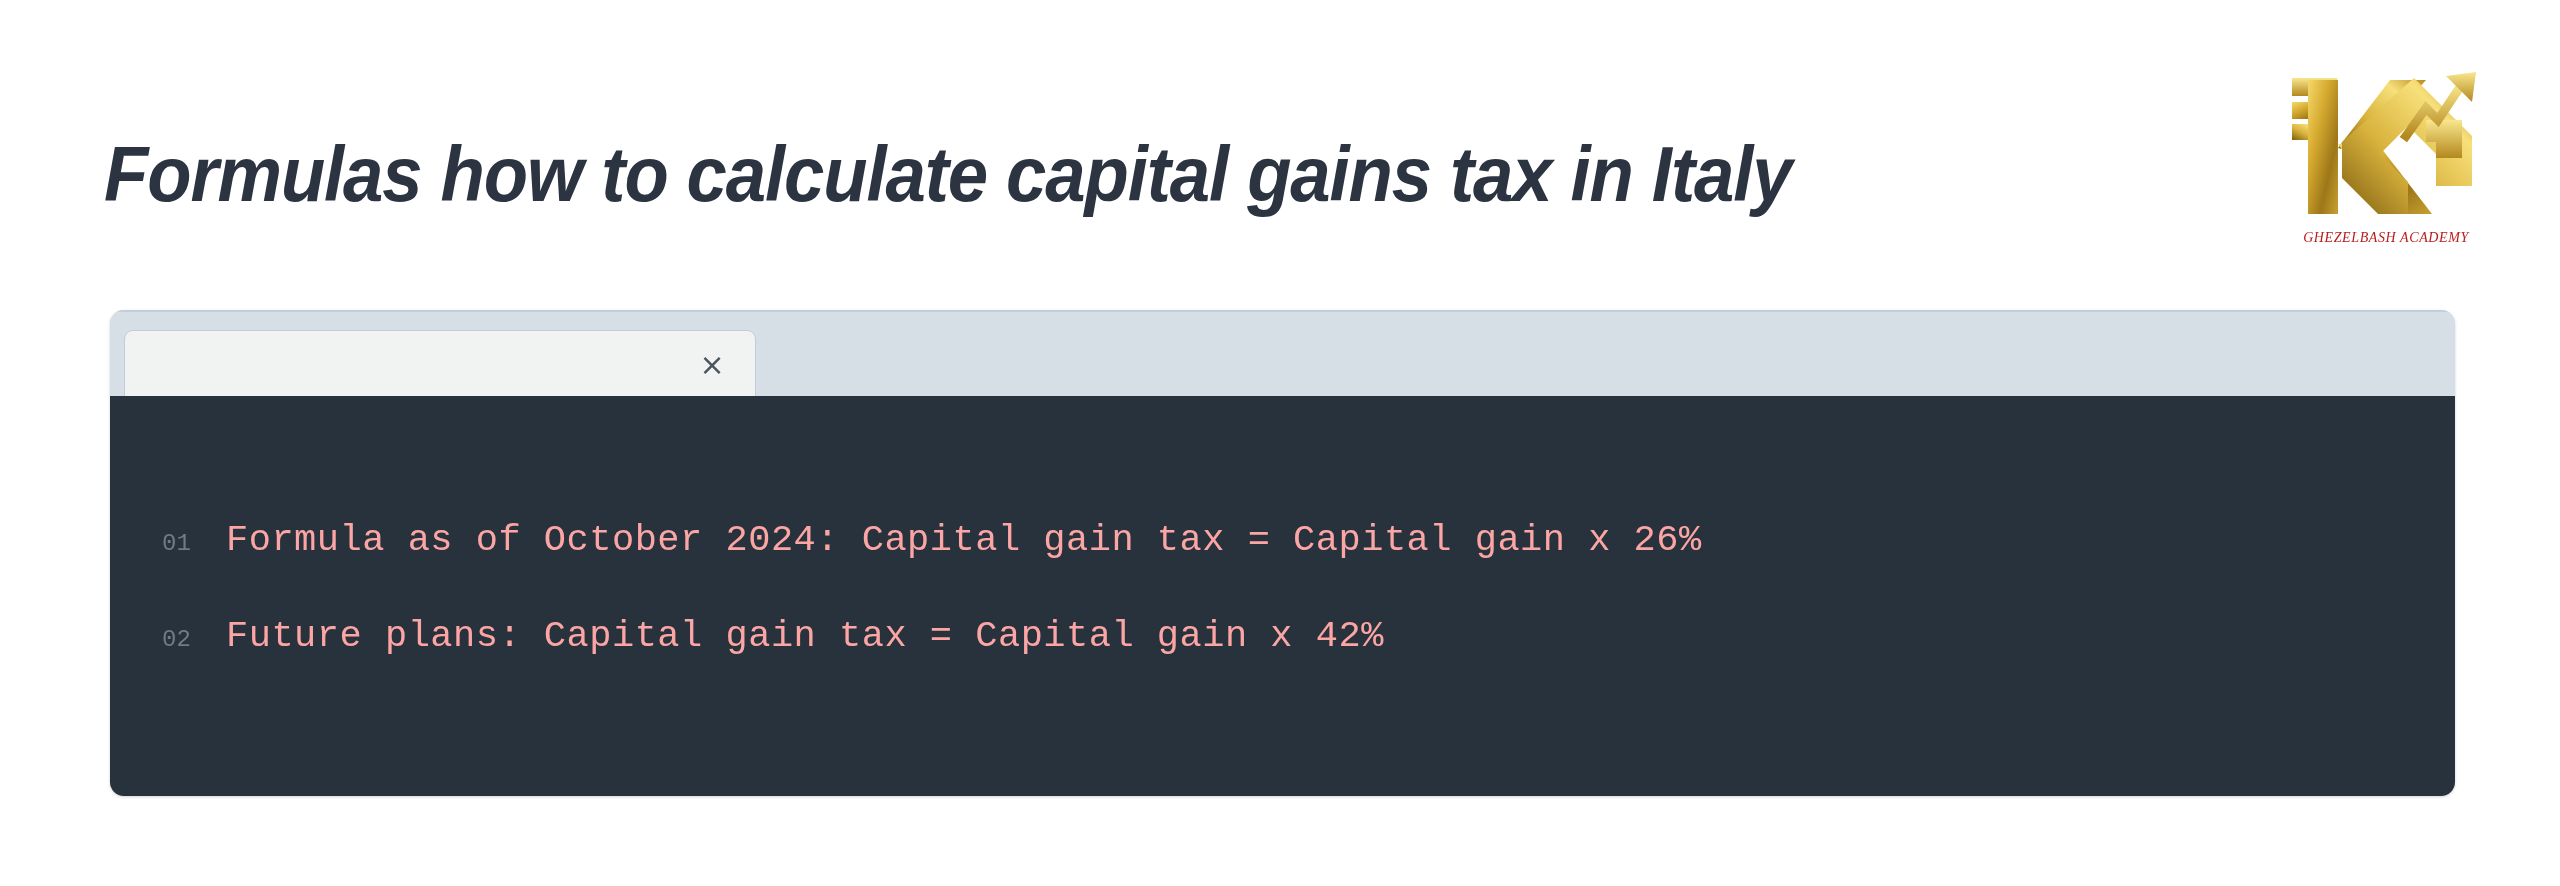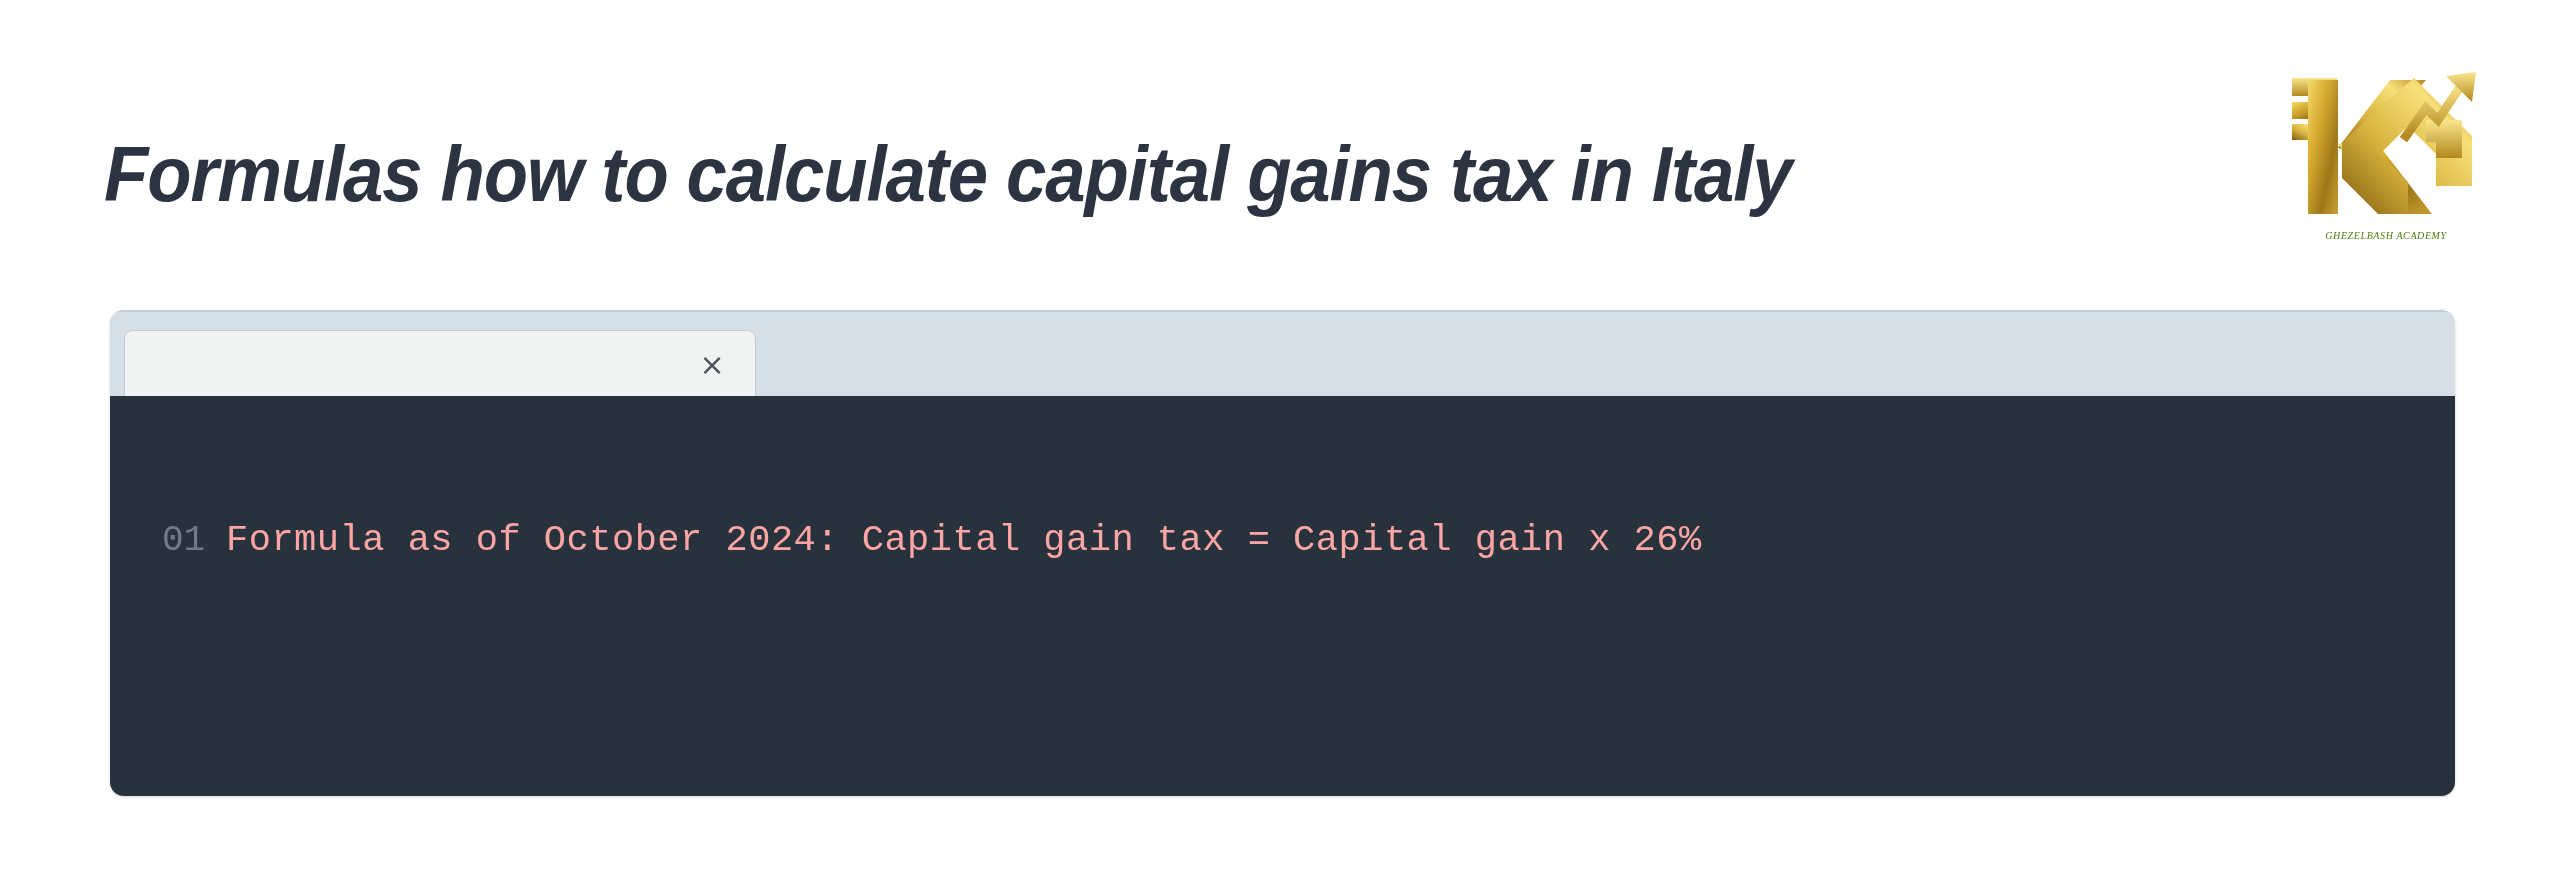--- a/index.html
+++ b/index.html
@@ -57,23 +57,23 @@
     width: 200px;
     height: 168px;
   }
   #logo-text {
     position: absolute;
     left: 0;
     top: 168px;
     width: 200px;
     text-align: center;
     font-family: "Liberation Serif", serif;
-    font-size: 10px;
+    font-size: 14px;
     letter-spacing: 0.6px;
-    color: #4d7c0f;
+    color: #b91c1c;
     white-space: nowrap;
   }
 
   
   #code-card {
     position: absolute;
     left: 110px;
     top: 310px;
     width: 2345px;
     height: 486px;
@@ -153,21 +153,21 @@
     line-height: 96px;
     white-space: pre;
   }
 
   .line-number {
     width: 116px;
     padding-left: 52px;
     box-sizing: border-box;
     color: #6e7c88;
     font-family: "Liberation Mono", "DejaVu Sans Mono", monospace;
-    font-size: 36px;
+    font-size: 24px;
     flex: none;
   }
 
   .line-code {
     color: #fca5a5;
     letter-spacing: 0.5px;
   }
 </style>
 </head>
 <body>
@@ -229,16 +229,20 @@
     </div>
   </div>
 
   <div id="code-body">
 
     <div class="code-line">
       <span class="line-number">01</span>
       <span class="line-code">Formula as of October 2024: Capital gain tax = Capital gain x 26%</span>
     </div>
 
+    <div class="code-line">
+      <span class="line-number">02</span>
+      <span class="line-code">Future plans: Capital gain tax = Capital gain x 42%</span>
+    </div>
 
   </div>
 
 </div>
 
 </body></html>

